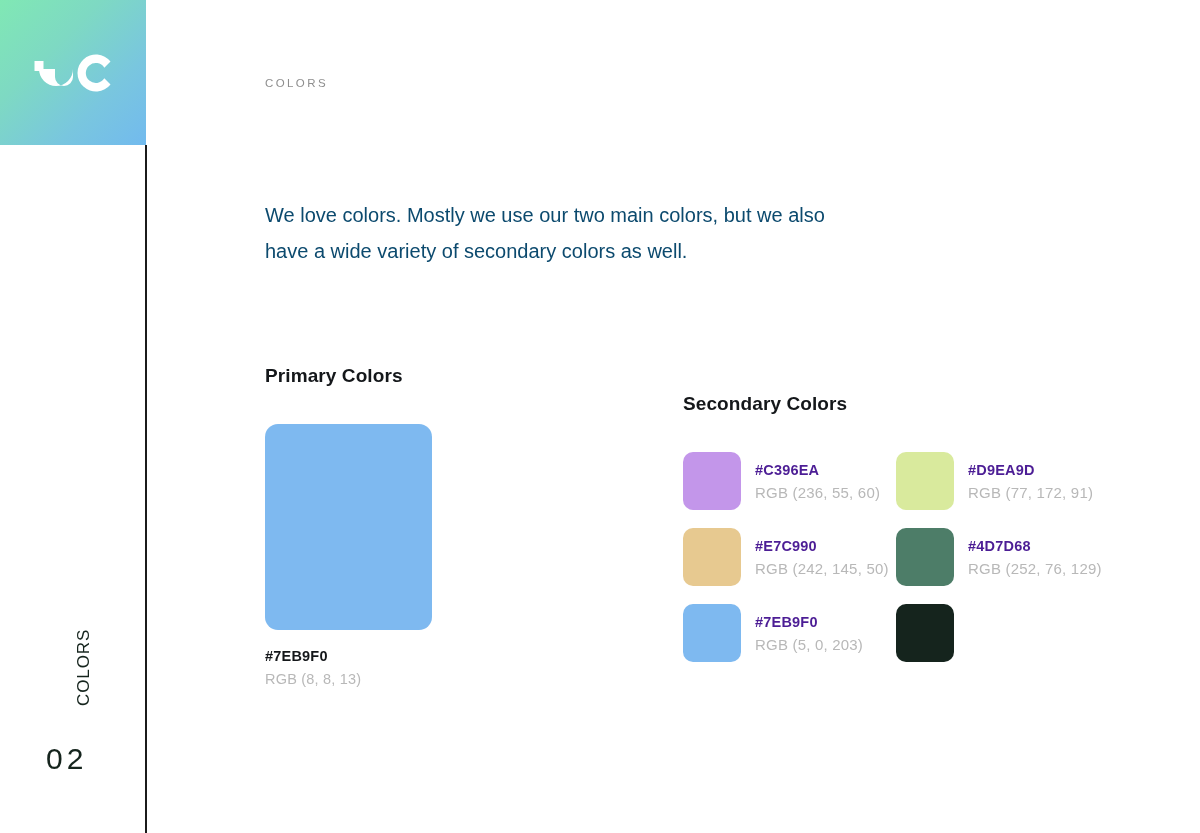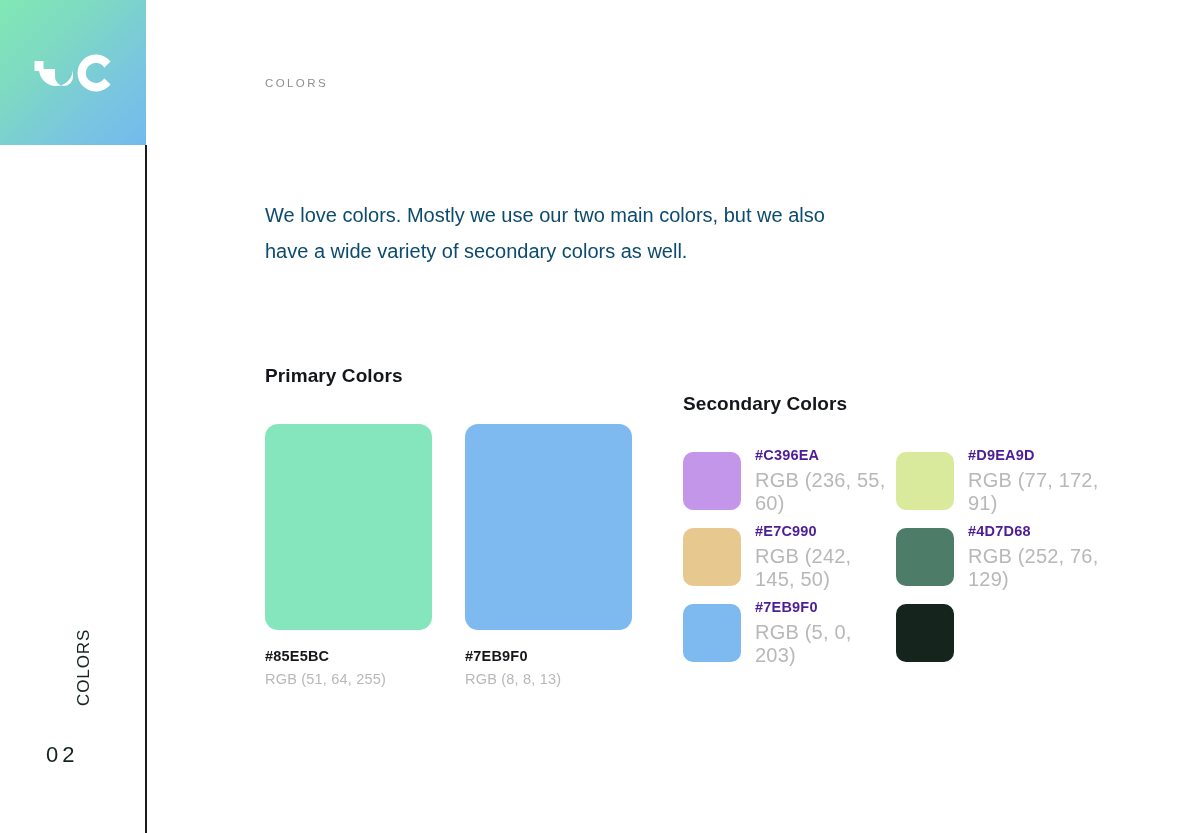--- a/index.html
+++ b/index.html
@@ -61,21 +61,21 @@
     transform-origin: left top;
     transform: rotate(-90deg) translate(-100%, 0);
     padding-left: 0;
     margin-left: 74px;
   }
   #page-number {
     position: absolute;
     left: 46px;
     top: 742px;
     color: #15241D;
-    font-size: 22px;
+    font-size: 30px;
     letter-spacing: 4px;
     font-weight: 400;
   }
 
   
   #main {
     position: absolute;
     left: 265px;
     top: 0;
     width: 920px;
@@ -180,21 +180,21 @@
     margin-left: 14px;
   }
   .secondary-hex {
     font-size: 14.5px;
     font-weight: bold;
     color: #4c1d95;
     letter-spacing: 0.2px;
   }
   .secondary-rgb {
     margin-top: 6px;
-    font-size: 20px;
+    font-size: 15px;
     color: #b8b8b8;
     letter-spacing: 0.2px;
   }
 </style>
 </head>
 <body>
 
 <div id="left-rail">
 
   <div id="logo-block">
@@ -216,25 +216,20 @@
 
 <div id="main">
 
   <div id="eyebrow">COLORS</div>
   <p id="intro-paragraph">We love colors. Mostly we use our two main colors, but we also have a wide variety of secondary colors as well.</p>
 
   <div id="primary-column">
     <div class="column-heading">Primary Colors</div>
     <div id="primary-swatches">
         <div class="primary-swatch-item">
-          <div class="primary-chip" style="background: rgb(133, 229, 188);"></div>
-          <div class="primary-hex">#85E5BC</div>
-          <div class="primary-rgb">RGB (51, 64, 255)</div>
-        </div>
-        <div class="primary-swatch-item">
           <div class="primary-chip" style="background: rgb(126, 185, 240);"></div>
           <div class="primary-hex">#7EB9F0</div>
           <div class="primary-rgb">RGB (8, 8, 13)</div>
         </div>
       </div>
   </div>
 
   <div id="secondary-column">
     <div class="column-heading">Secondary Colors</div>
     <div id="secondary-swatches">

